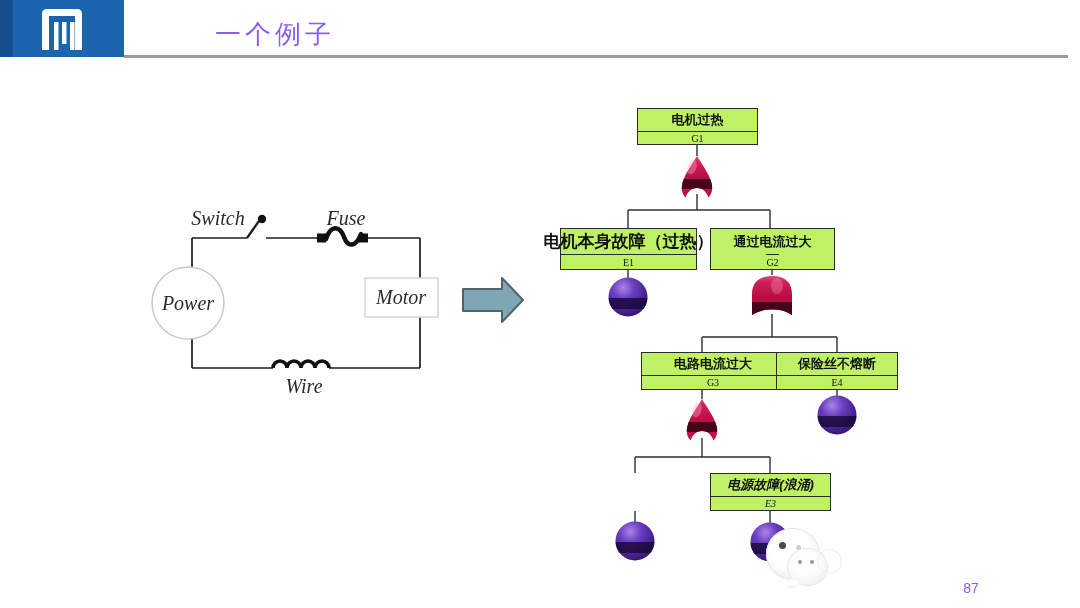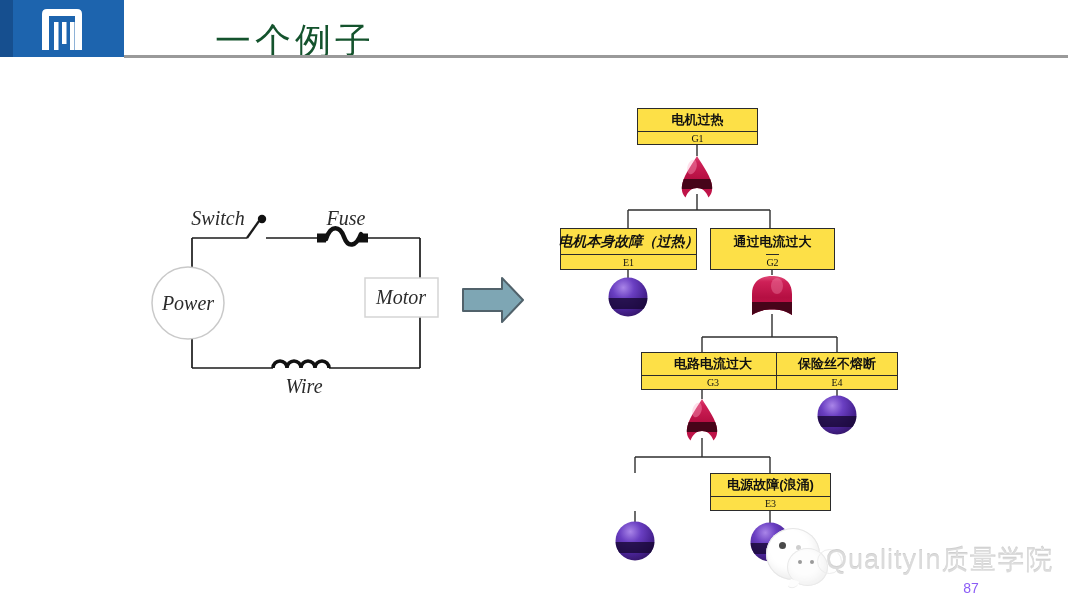--- a/index.html
+++ b/index.html
@@ -7,31 +7,31 @@
   #canvas {
     position:relative; width:1080px; height:608px; background:#ffffff;
     overflow:hidden; font-family:"Liberation Sans", sans-serif;
   }
   
   .logo-box { position:absolute; left:0; top:0; width:124px; height:57px; background:#1D64AE; }
   .logo-box .edge { position:absolute; left:0; top:0; width:13px; height:57px; background:#164F8F; }
   .logo-box svg { position:absolute; left:32px; top:6px; }
   .slide-title {
     position:absolute; left:215px; top:17px; font-family:Liberation Sans, sans-serif;
-    font-size:36px; letter-spacing:4px; color:#14532d;
+    font-size:26px; letter-spacing:4px; color:#8b5cf6;
   }
   .title-rule { position:absolute; left:124px; top:55px; width:944px; height:3px; background:#9A9A9A; }
   
   #circuit { position:absolute; left:140px; top:190px; }
   
   #big-arrow { position:absolute; left:458px; top:272px; }
   
   #tree { position:absolute; left:540px; top:90px; width:420px; height:520px; }
   #tree-lines { position:absolute; left:0; top:0; }
-  .node { position:absolute; background:#fde047; border:1.5px solid #2b2b2b; display:flex; flex-direction:column; }
+  .node { position:absolute; background:#bef264; border:1.5px solid #2b2b2b; display:flex; flex-direction:column; }
   .node .lbl {
     flex:1; display:flex; align-items:center; justify-content:center;
     font-size:13px; font-weight:bold; color:#111; white-space:nowrap;
   }
   .node .nid {
     border-top:1.5px solid #2b2b2b; height:15px; display:flex; align-items:center; justify-content:center;
     font-family:"Liberation Serif", serif; font-size:10px; color:#111;
   }
   .gate, .sphere { position:absolute; }
   
@@ -153,36 +153,36 @@
         <path d="M95,421 V432"></path>
           <path d="M230,421 V433"></path>
       </g>
     </svg>
 
     <div class="node" style="left:97px;top:18px;width:121px;height:37px;">
       <div class="lbl">电机过热</div>
       <div class="nid" style="height:13px;">G1</div>
     </div>
     <div class="node" style="left:20px;top:138px;width:137px;height:42px;">
-      <div class="lbl" style="font-size:14px;font-style:italic;">电机本身故障（过热）</div>
+      <div class="lbl" style="font-size:17px;">电机本身故障（过热）</div>
       <div class="nid">E1</div>
     </div>
     <div class="node" style="left:170px;top:138px;width:125px;height:42px;align-items:center;">
       <div class="lbl">通过电流过大</div>
       <div class="nid">G2</div>
     </div>
     <div class="node" style="left:101px;top:262px;width:144px;height:38px;">
       <div class="lbl">电路电流过大</div>
       <div class="nid" style="height:14px;">G3</div>
     </div>
     <div class="node" style="left:236px;top:262px;width:122px;height:38px;">
       <div class="lbl">保险丝不熔断</div>
       <div class="nid" style="height:14px;">E4</div>
     </div>
-    <div class="node" style="left:170px;top:383px;width:121px;height:38px;">
+    <div class="node" style="left:170px;top:383px;width:121px;height:38px;font-style:italic;">
       <div class="lbl">电源故障(浪涌)</div>
       <div class="nid" style="height:14px;">E3</div>
     </div>
 
     <svg class="gate" style="left:139px;top:65px;" width="36" height="43" viewBox="0 0 36 43">
       <path d="M18,1 C14,8 6,18 3.5,28 C2,34 3,39 6.5,42.5 C9,36 13,33 18,33 C23,33 27,36 29.5,42.5 C33,39 34,34 32.5,28 C30,18 22,8 18,1 Z" fill="url(#gateGrad)"></path>
       <rect x="0" y="24" width="36" height="10" fill="#470419" clip-path="url(#orClip)"></rect>
       <ellipse cx="13" cy="12" rx="4.5" ry="7.5" fill="rgba(255,170,200,0.38)" transform="rotate(18 13 12)"></ellipse>
     </svg>
     <svg class="gate" style="left:209px;top:184px;" width="46" height="43" viewBox="0 0 46 43">
@@ -217,16 +217,15 @@
   <div class="bubble-big">
     <div class="eye1"></div>
       <div class="eye2"></div>
   </div>
   <div class="bubble-small">
     <div class="eye1"></div>
       <div class="eye2"></div>
       <div class="tail"></div>
   </div>
   <div class="bubble-ghost"></div>
-  <div class="watermark-text">QualityIn质量学院</div>
   <div class="page-number">87</div>
 
 </div>
 
 </body></html>

